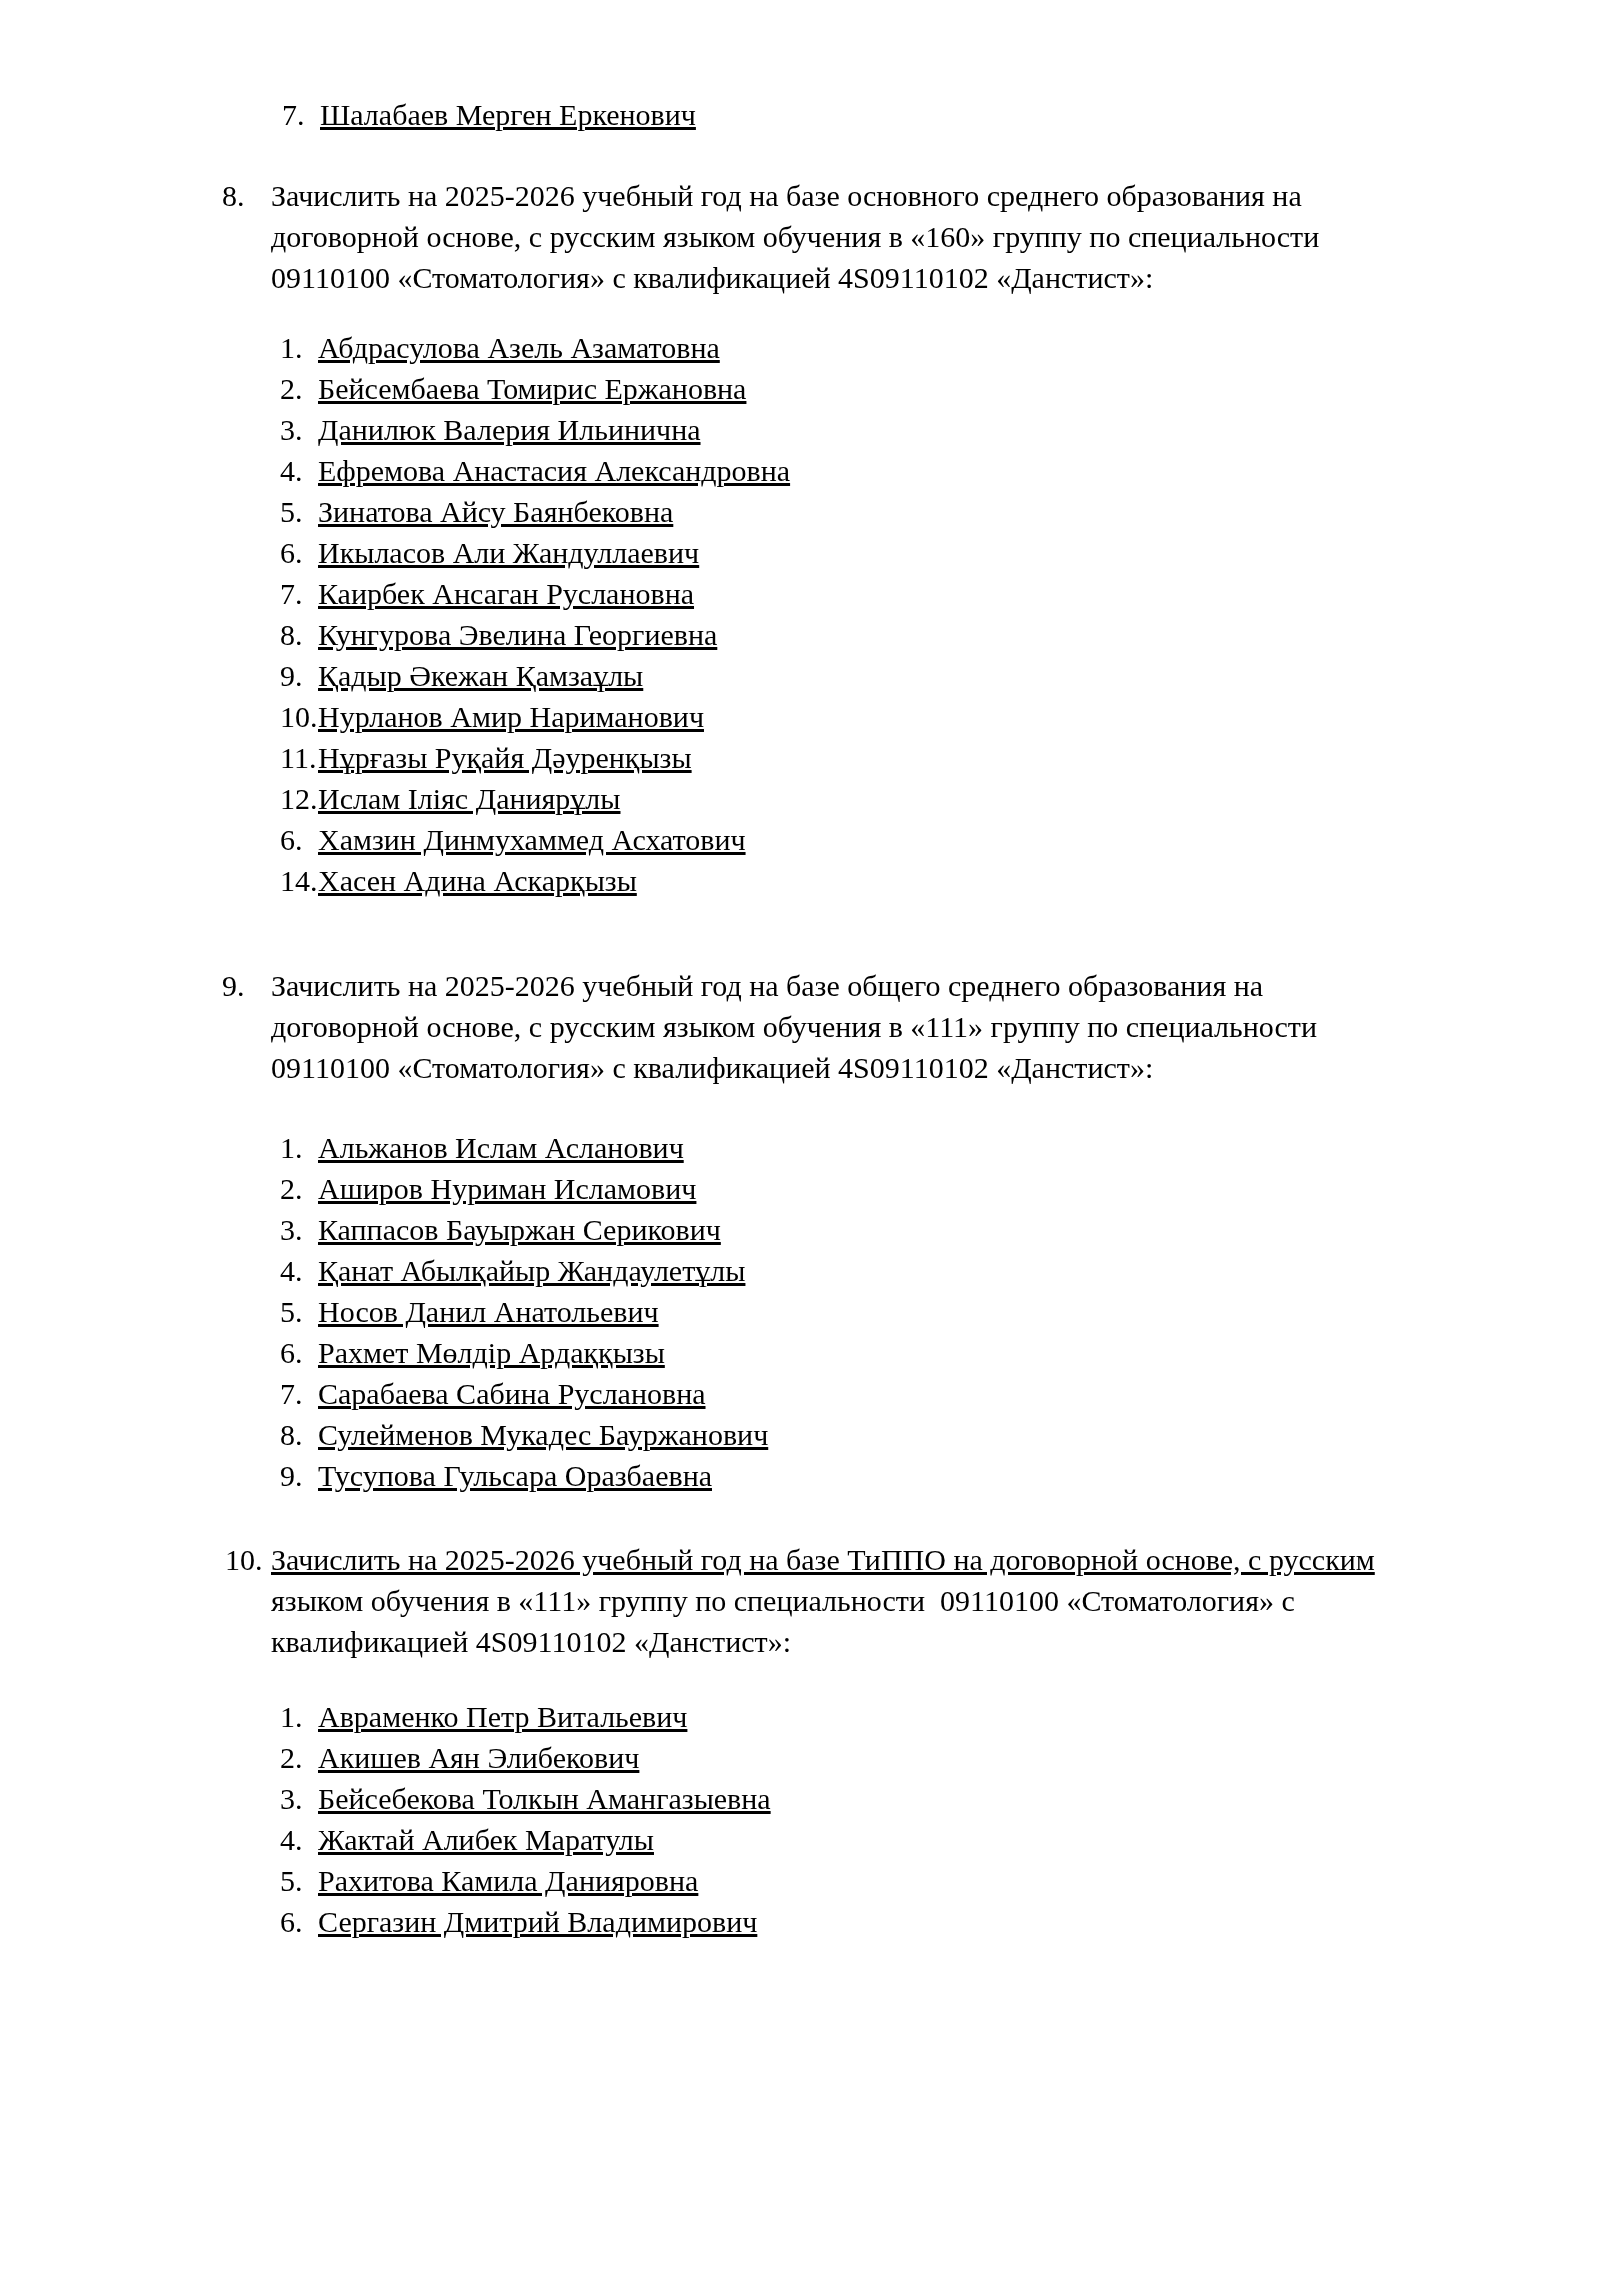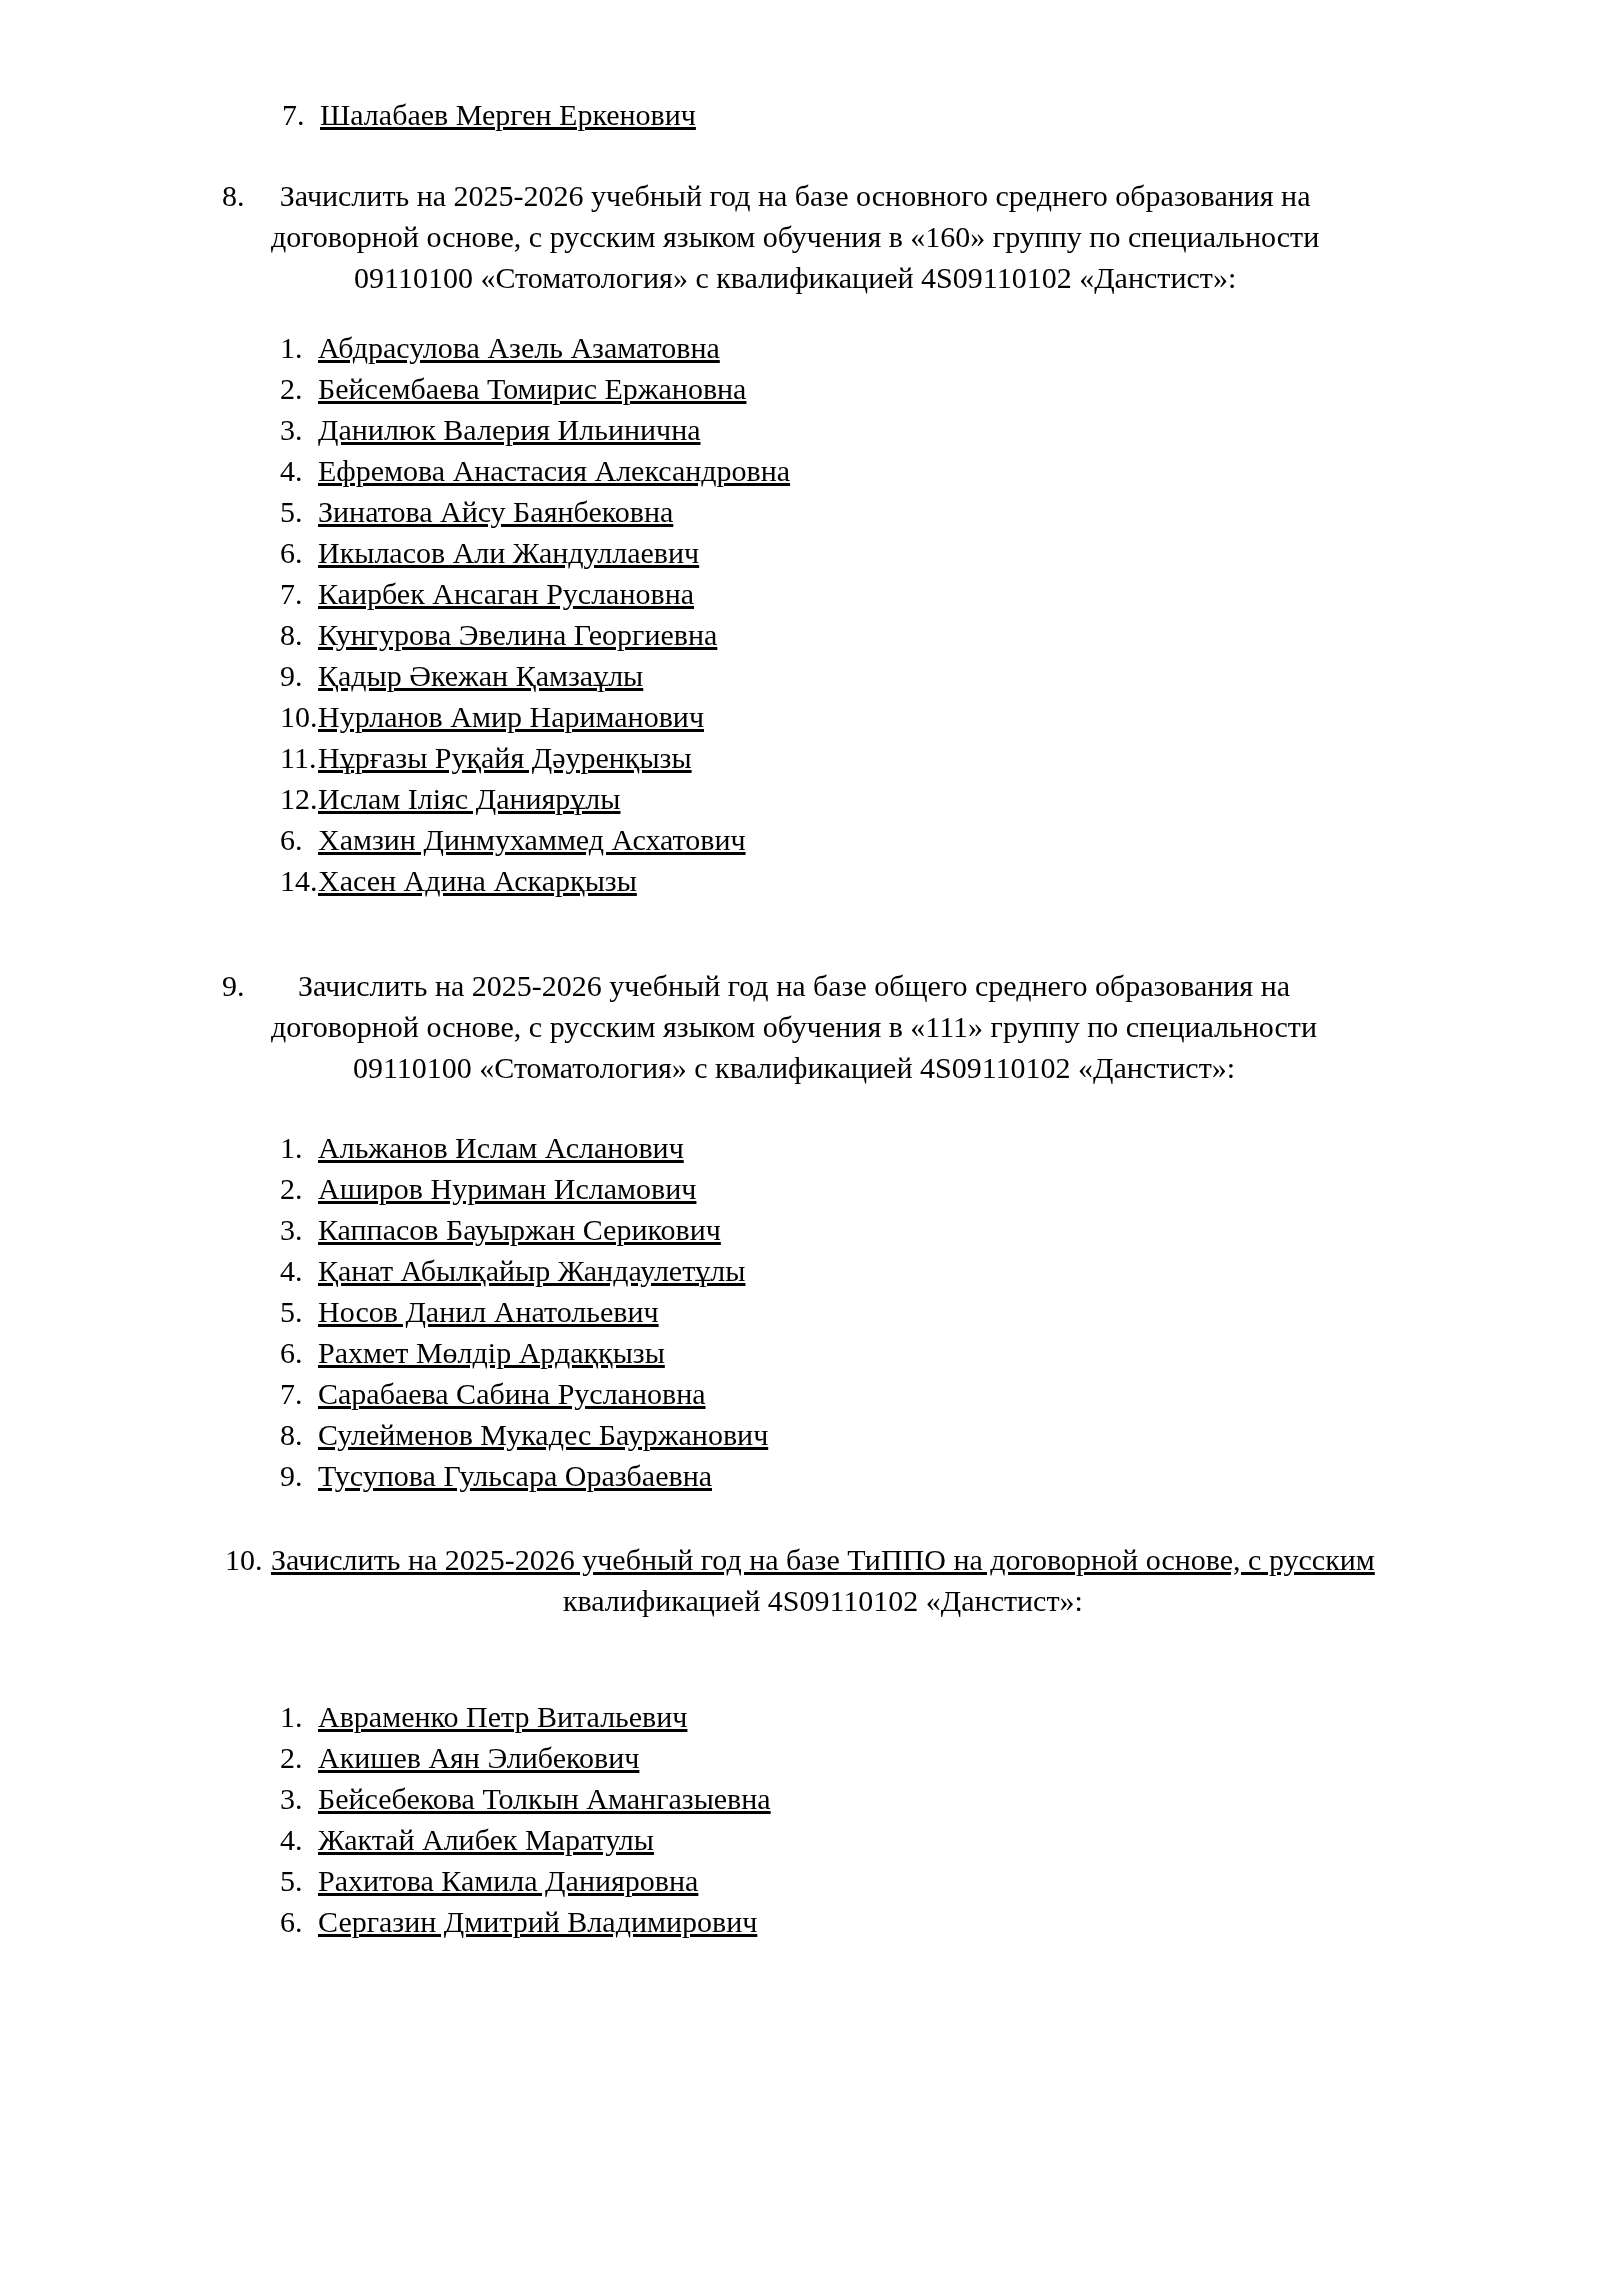--- a/index.html
+++ b/index.html
@@ -1,21 +1,21 @@
 <!DOCTYPE html>
 <html><head>
 <meta charset="utf-8">
 <style>
   html, body { margin: 0; padding: 0; background: #ffffff; }
   body { width: 1621px; height: 2293px; position: relative; overflow: hidden; }
   .page { position: absolute; left: 0; top: 0; width: 1621px; height: 2293px; background: #ffffff;
           font-family: "Liberation Serif", "DejaVu Serif", serif; font-size: 30px; color: #000; }
   .block { position: absolute; line-height: 41px; white-space: nowrap; }
   .para .num { position: absolute; left: 0; top: 0; }
-  .para .line { display: block; padding-left: 49px; text-align: center; }
+  .para .line { display: block; padding-left: 49px; }
   .list .item { position: relative; height: 41px; }
   .list .item .inum { position: absolute; left: 0; top: 0; }
   .list .item .iname { position: absolute; left: 38px; top: 0; text-decoration: underline; }
 </style>
 </head>
 <body>
 
 <div class="page">
 
   <div class="block list" style="left:282px; top:94px;">
@@ -131,20 +131,21 @@
       </div>
     <div class="item">
         <span class="inum">9.</span>
         <span class="iname">Тусупова Гульсара Оразбаевна</span>
       </div>
   </div>
 
   <div class="block para" style="left:225px; top:1539px;">
     <span class="num">10.</span>
     <span class="line" style="padding-left:46px;text-decoration:underline;">Зачислить на 2025-2026 учебный год на базе ТиППО на договорной основе, с русским</span>
+    <span class="line" style="padding-left:46px; white-space:pre;">языком обучения в «111» группу по специальности  09110100 «Стоматология» с</span>
     <span class="line" style="padding-left:46px;">квалификацией 4S09110102 «Данстист»:</span>
   </div>
   <div class="block list" style="left:280px; top:1696px;">
     <div class="item">
         <span class="inum">1.</span>
         <span class="iname">Авраменко Петр Витальевич</span>
       </div>
     <div class="item">
         <span class="inum">2.</span>
         <span class="iname">Акишев Аян Элибекович</span>

